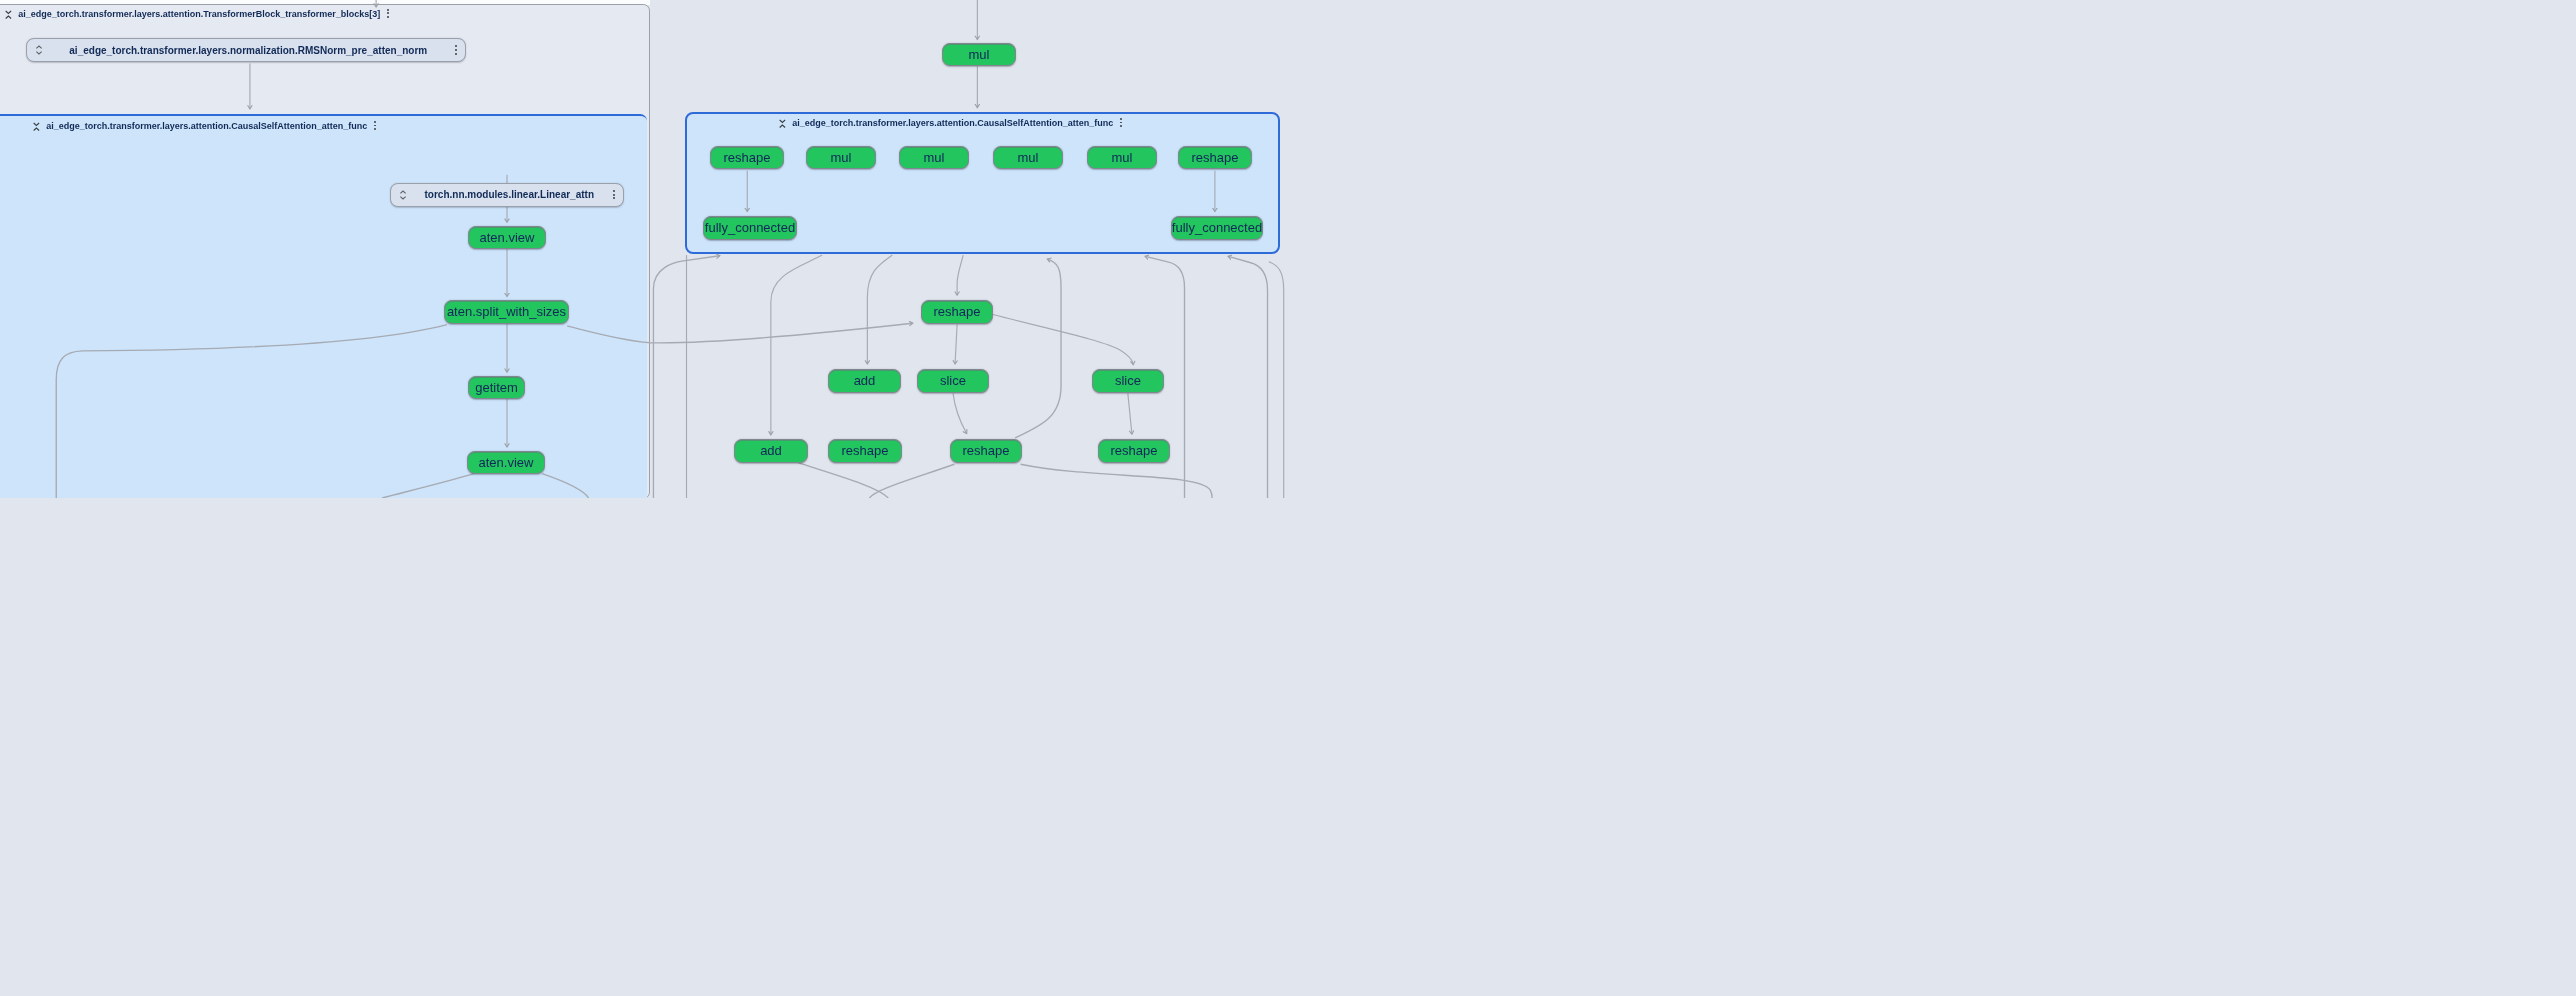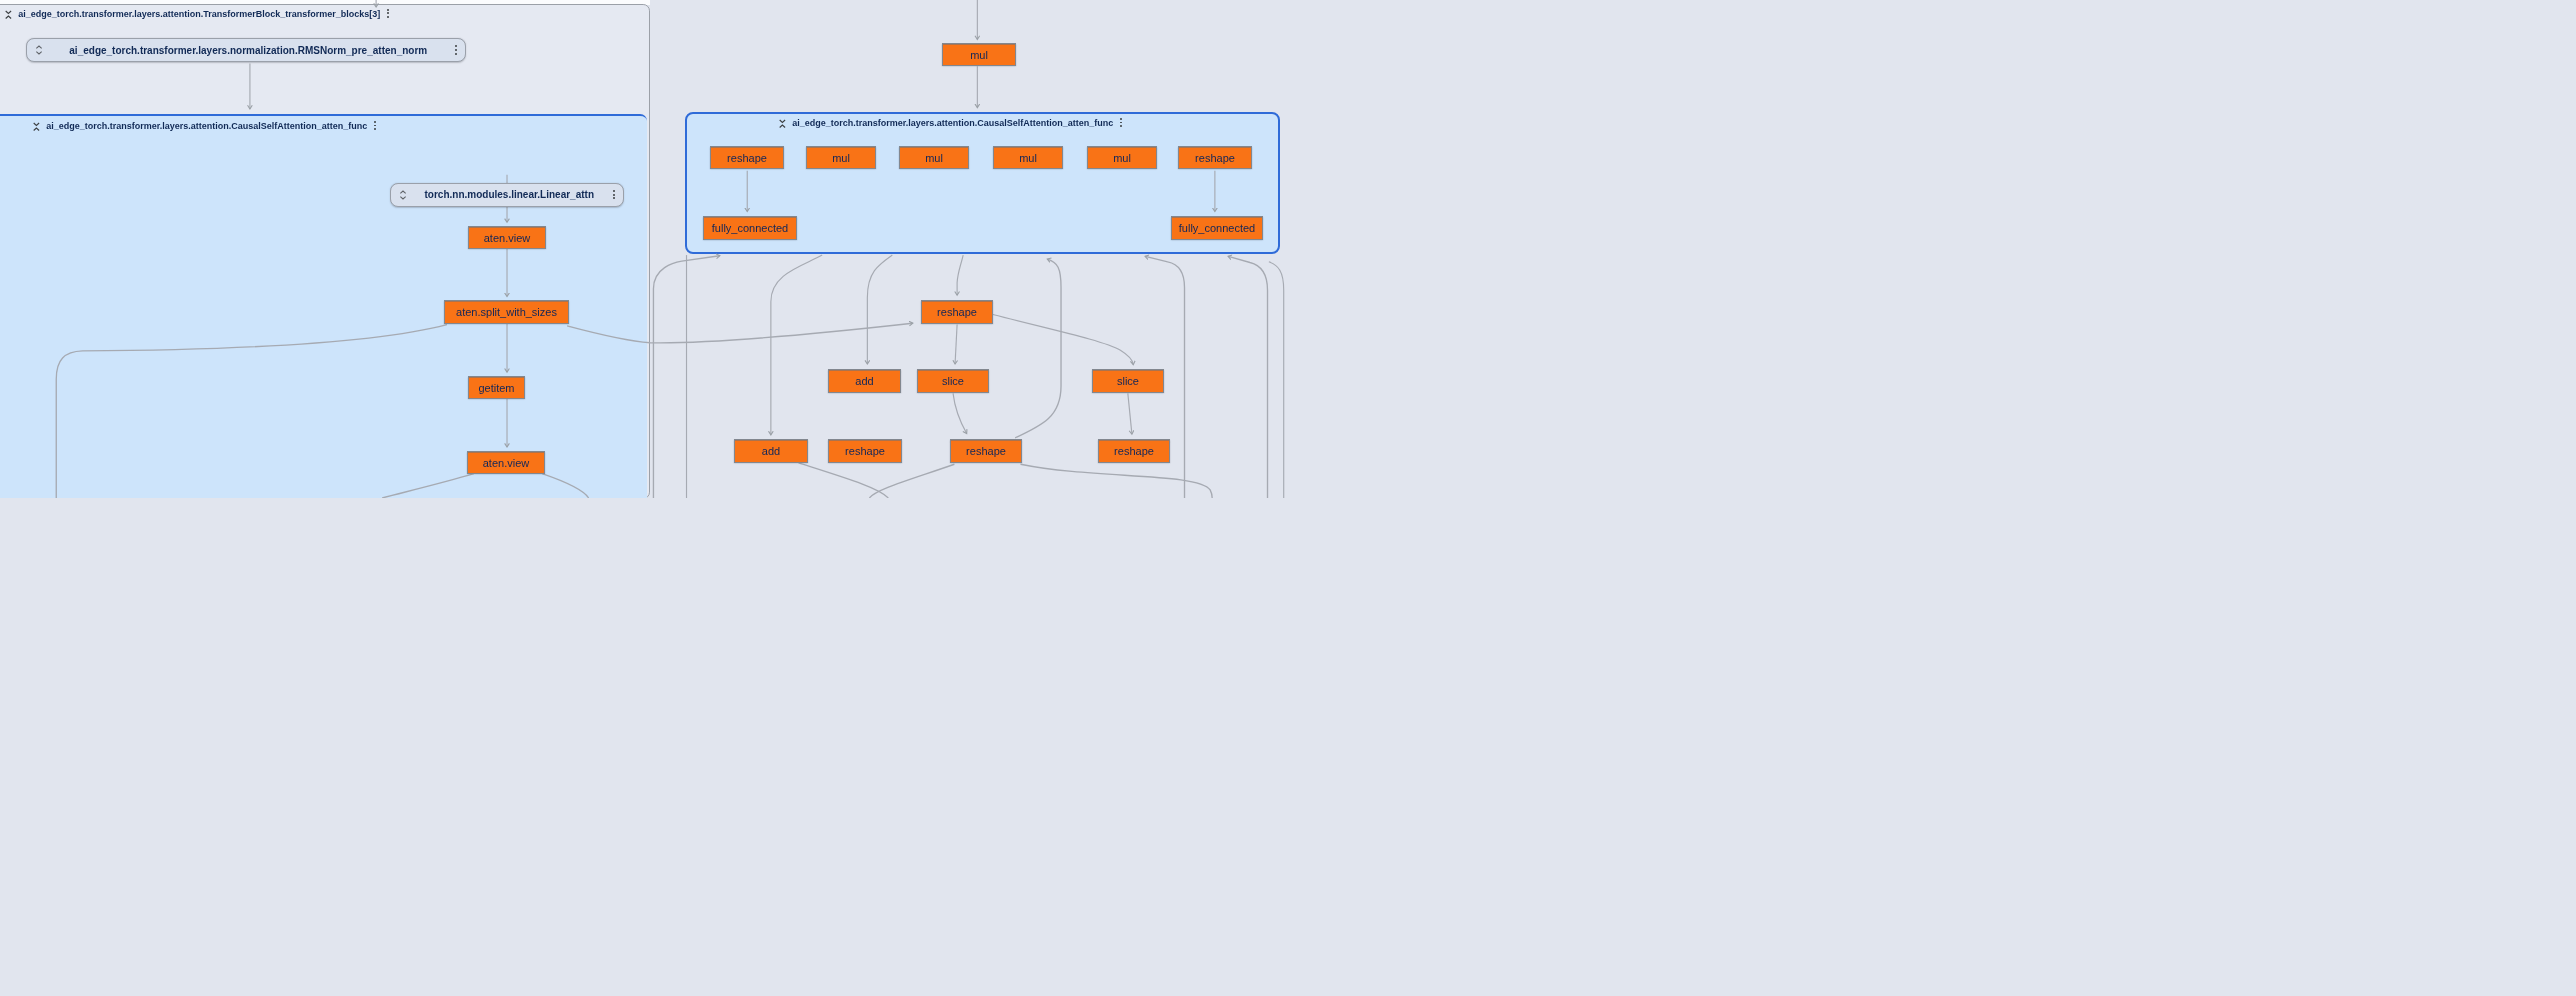--- a/index.html
+++ b/index.html
@@ -33,23 +33,23 @@
   #tb-header{left:4px;top:8.8px;}
   #causal-left-header{left:32px;top:121px;}
   #causal-right-header{left:778px;top:118px;}
   
   .icon-btn{display:inline-flex;align-items:center;justify-content:center;cursor:pointer;background:none;border:none;padding:0;}
   .dots{display:inline-flex;flex-direction:column;gap:1.7px;align-items:center;padding:0 1.4px;cursor:pointer;}
   .dots i{width:1.9px;height:1.9px;border-radius:50%;background:#3c4043;display:block;}
   
   .op-node{
     position:absolute;box-sizing:border-box;z-index:4;
-    background:#f97316;border:1px solid #82878f;border-radius:0;
+    background:#22c55e;border:1px solid #82878f;border-radius:8px;
     display:flex;align-items:center;justify-content:center;
-    font-size:11px;font-weight:500;color:#12275a;
+    font-size:13px;font-weight:500;color:#12275a;
     box-shadow:0 0.7px 1.4px rgba(50,55,65,.35), inset 0 1px 0 rgba(110,115,125,.55);
     cursor:pointer;white-space:nowrap;
   }
   .layer-node{
     position:absolute;box-sizing:border-box;z-index:4;
     background:#d9e1ee;border:1px solid #9aa0aa;border-radius:8px;
     display:flex;align-items:center;padding:0 6.8px 0 8px;
     font-size:10px;font-weight:700;color:#112a56;
     box-shadow:0 0.7px 1.4px rgba(50,55,65,.25);
     cursor:pointer;white-space:nowrap;

